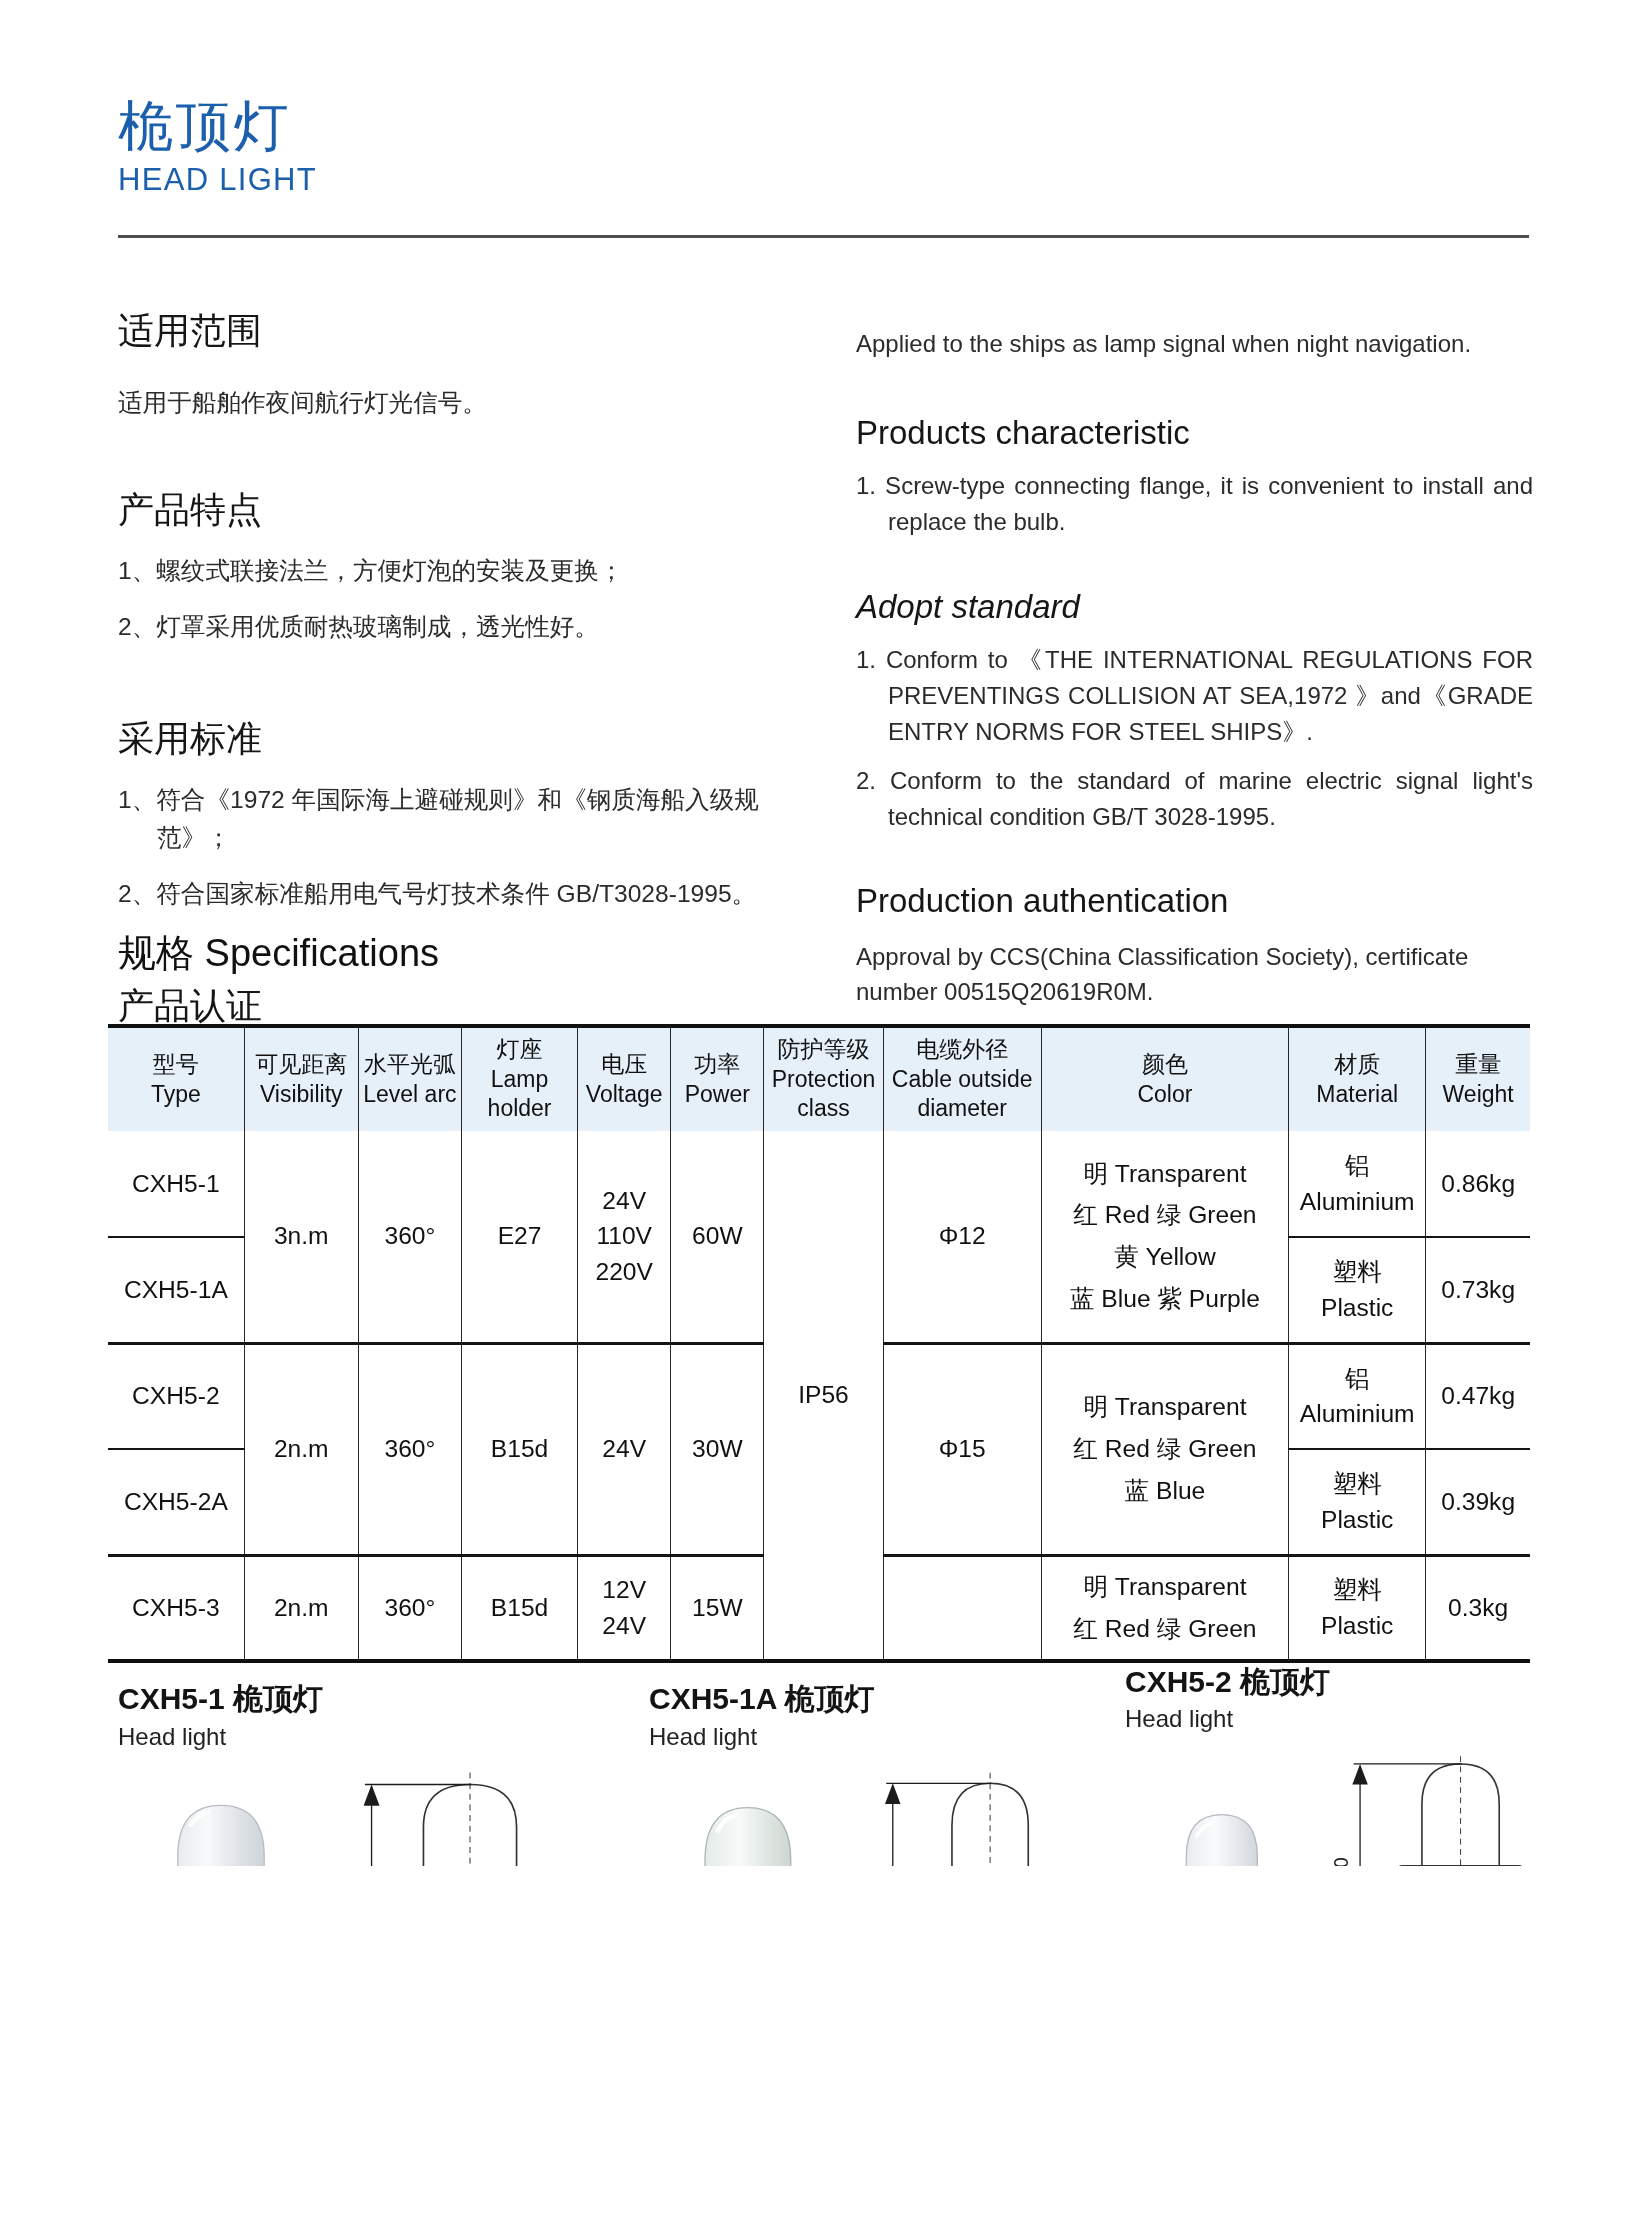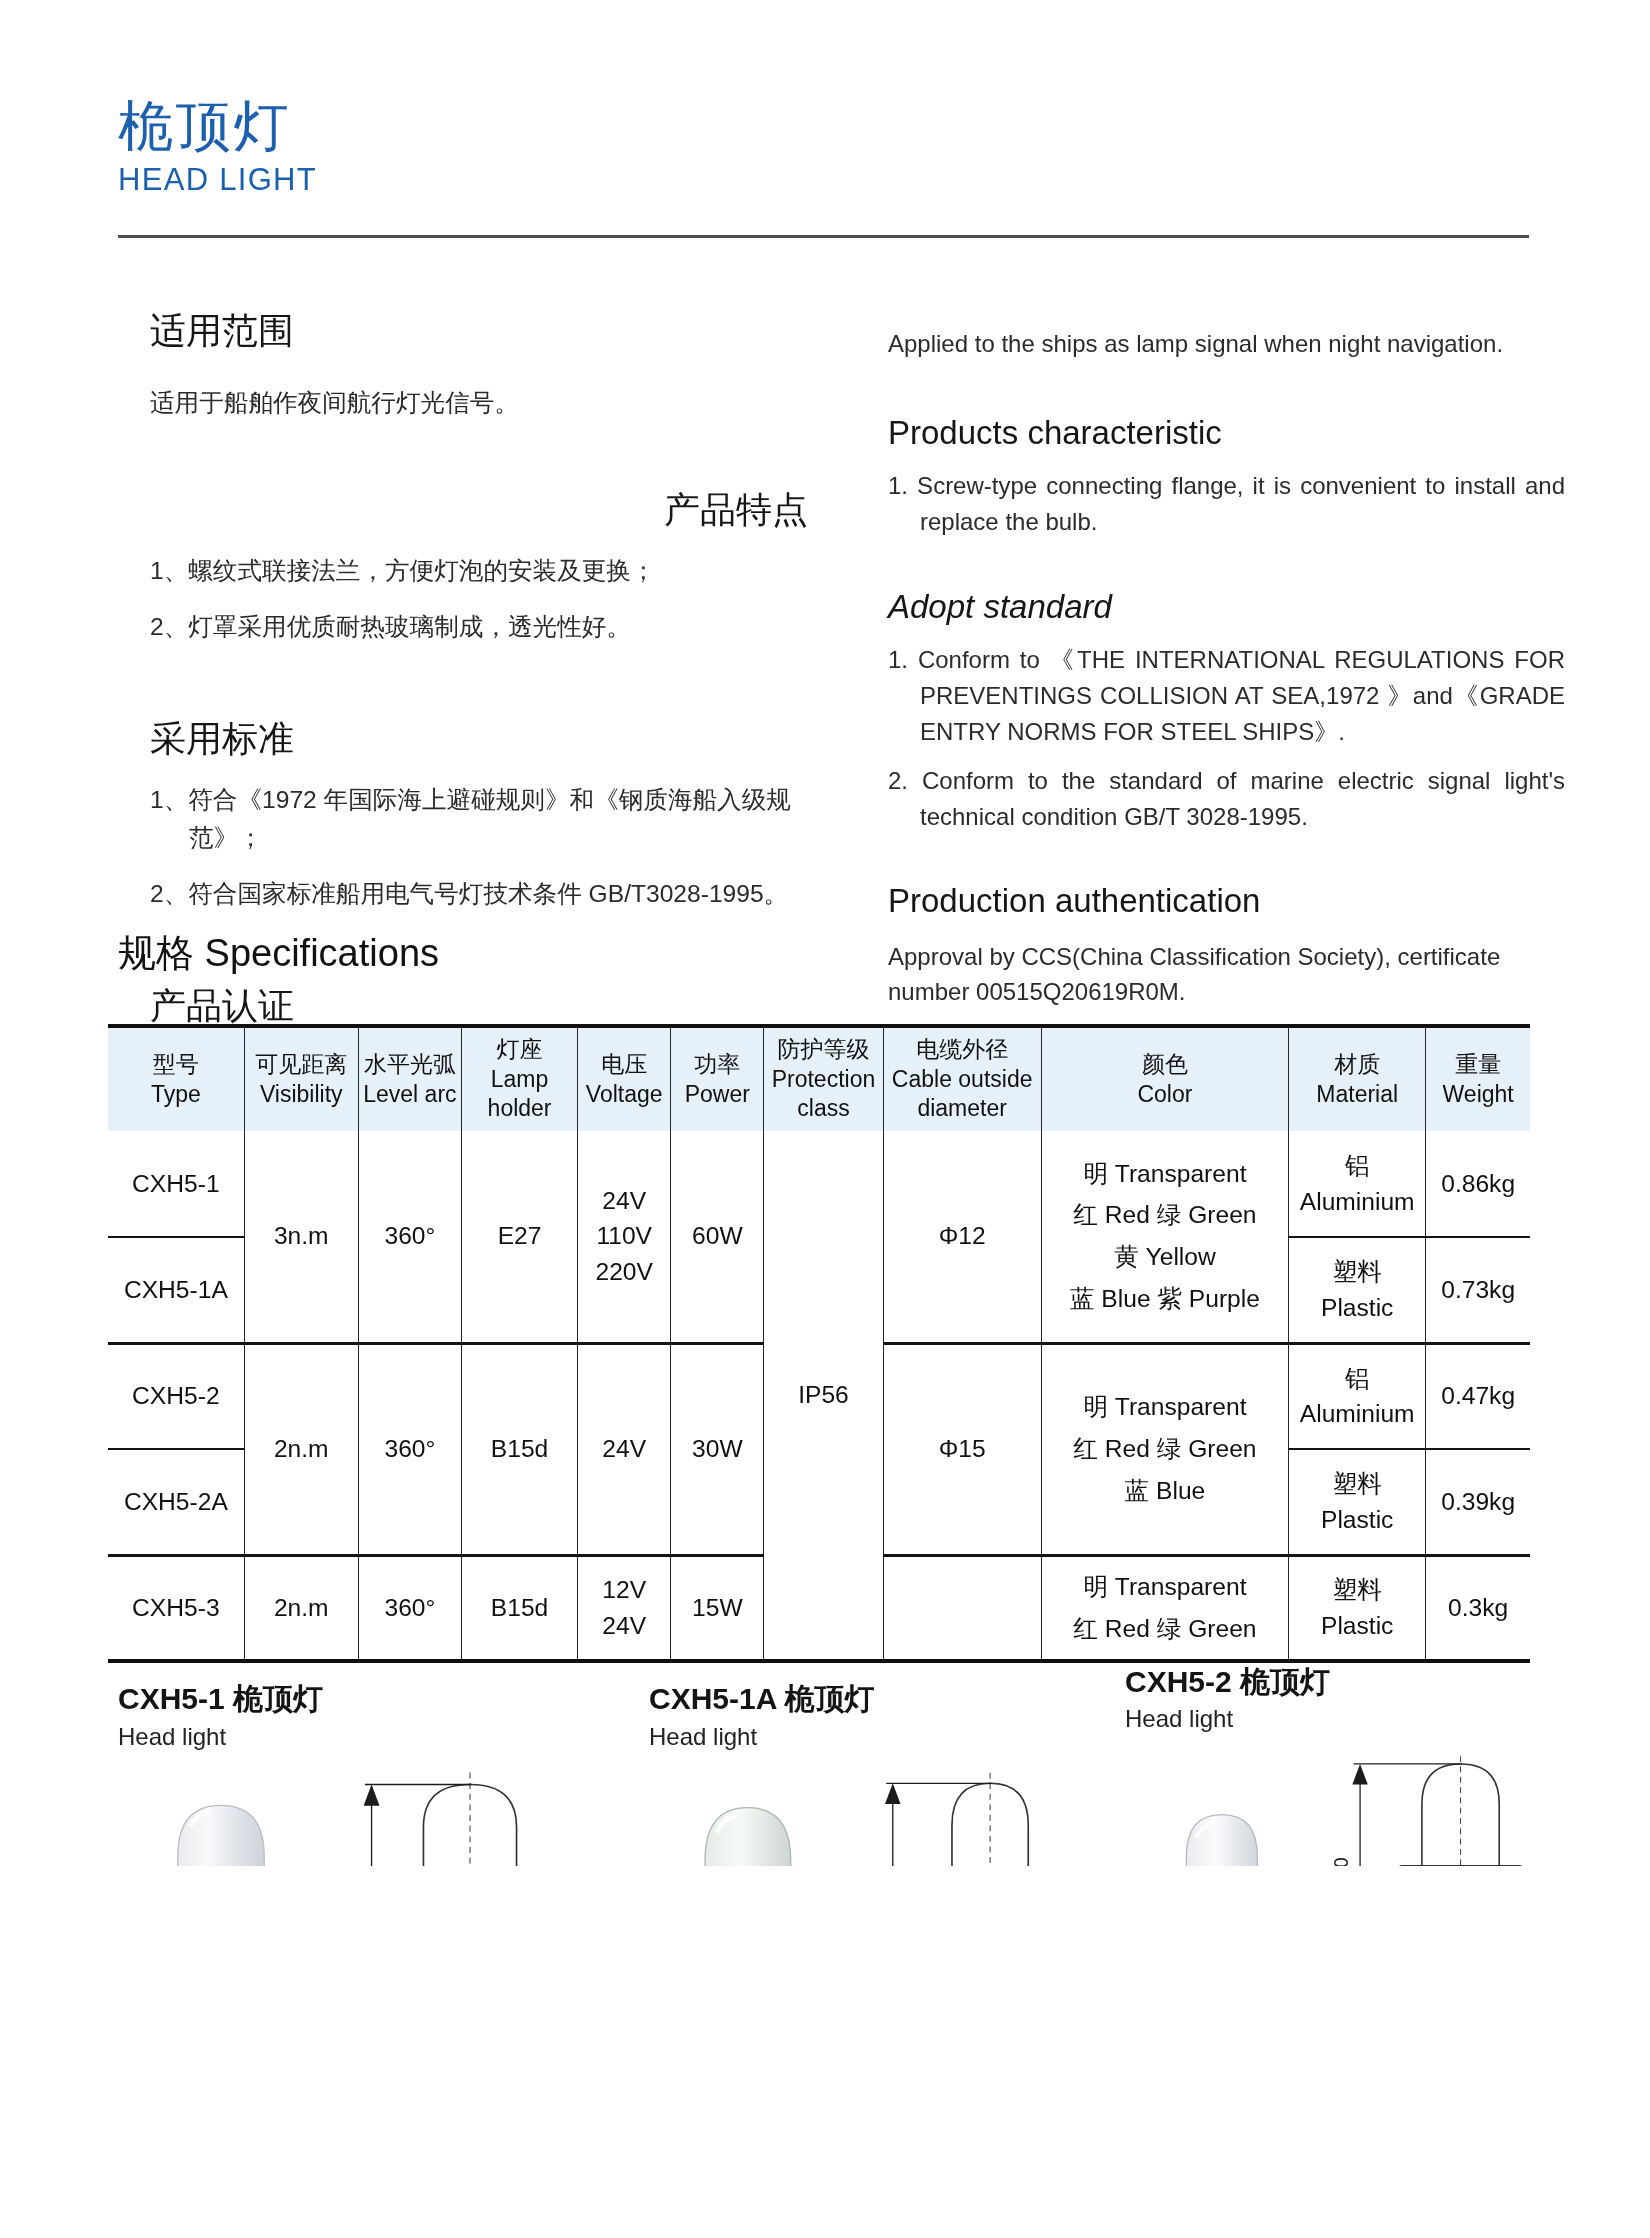--- a/index.html
+++ b/index.html
@@ -8,32 +8,32 @@
     position:relative; width:1650px; height:1866px; background:#ffffff;
     font-family:"Liberation Sans","DejaVu Sans",sans-serif; color:#1f1f1f; overflow:hidden;
   }
   
   .doc-header { position:absolute; left:118px; top:98px; }
   .title-zh { font-size:55px; font-weight:500; color:#1b5fad; letter-spacing:2.7px; line-height:1.05; }
   .title-en { font-size:31px; font-weight:500; color:#1b5fad; letter-spacing:1.3px; margin-top:6.7px; }
   .top-rule { position:absolute; left:118px; top:235px; width:1411px; height:3.3px; background:#4d4d4d; }
 
   
-  .col { position:absolute; top:307px;margin-left:32px; }
+  .col { position:absolute; top:307px; }
   .col-left  { left:118px;  width:658px; }
   .col-right { left:856px; width:677px; }
   .sec-h-zh { font-size:36px; font-weight:400; color:#161616; }
   .sec-h-en { font-size:33px; font-weight:400; color:#161616; }
   .zh-body { font-size:24.6px; line-height:1.55; color:#2b2b2b; margin-top:28px; }
   .en-body { font-size:24px; line-height:1.45; color:#2b2b2b; margin-top:20px; }
   .zh-item { font-size:24.6px; line-height:1.55; color:#2b2b2b; margin-top:17.3px;
              padding-left:39px; text-indent:-39px; }
   .en-item { font-size:24px; line-height:1.5; color:#2b2b2b; margin-top:13.3px;
              padding-left:32px; text-indent:-32px; text-align:justify; }
-  .gap-features-zh { margin-top:64px;text-align:right; }
+  .gap-features-zh { margin-top:64px; }
   .gap-standard-zh { margin-top:69px; }
   .gap-auth-zh     { margin-top:69px; }
   .gap-features-en { margin-top:52px; }
   .gap-standard-en { margin-top:48px;font-style:italic; }
   .gap-auth-en     { margin-top:47px; }
   .items-zh { margin-top:16px; }
   .items-en { margin-top:16px; }
 
   
   .specs-title { position:absolute; left:118px; top:928px; font-size:38px; font-weight:400; color:#111; }

